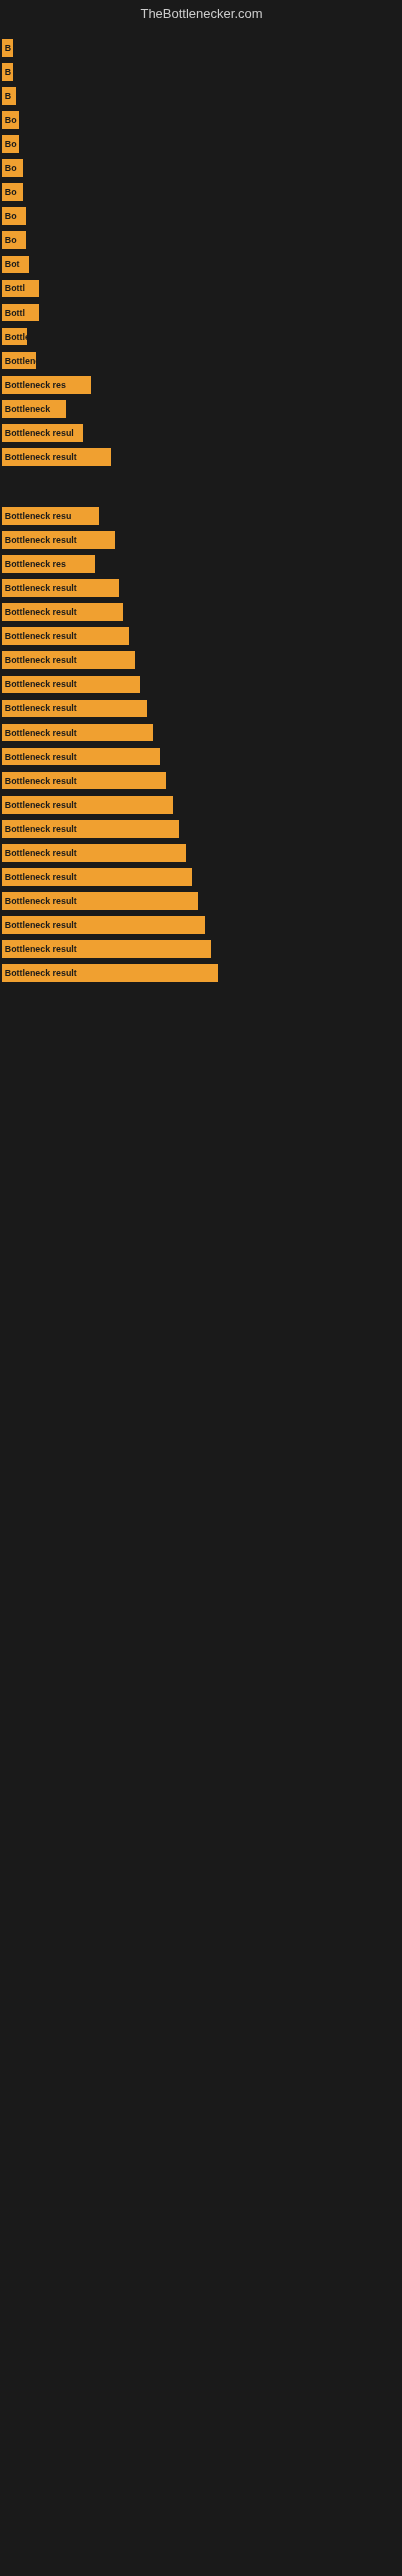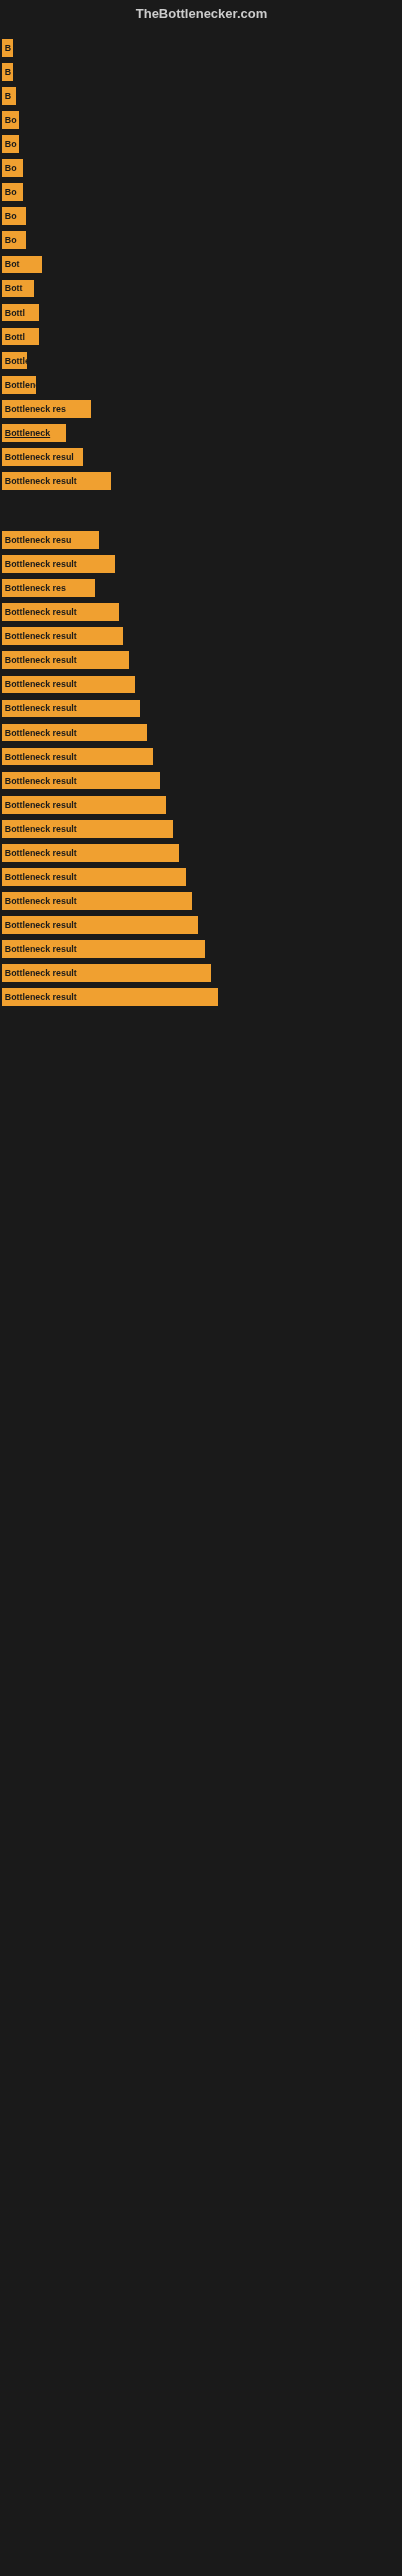--- a/index.html
+++ b/index.html
@@ -12,21 +12,21 @@
       min-height: 2576px;
       background-color: #1a1a1a;
       font-family: Arial, sans-serif;
       position: relative;
     }
     .site-title {
       color: #cccccc;
       font-size: 13px;
       text-align: center;
       padding: 6.4px 0;
-      font-weight: bold;
+      font-weight: normal;
     }
     .bars-container {
       padding: 8px 0;
       display: flex;
       flex-direction: column;
       gap: 0px;
     }
     .bar-row {
       display: flex;
       align-items: center;
@@ -73,42 +73,39 @@
     <div class="bar-row">
       <div class="bar" style="width: 21px;">Bo</div>
     </div>
     <div class="bar-row">
       <div class="bar" style="width: 24px;">Bo</div>
     </div>
     <div class="bar-row">
       <div class="bar" style="width: 24px;">Bo</div>
     </div>
     <div class="bar-row">
-      <div class="bar" style="width: 40px;">Bot</div>
-    </div>
-    <div class="bar-row">
-      <div class="bar" style="width: 32px;">Bott</div>
+      <div class="bar" style="width: 27px;">Bot</div>
     </div>
     <div class="bar-row">
       <div class="bar" style="width: 37px;">Bottl</div>
     </div>
     <div class="bar-row">
       <div class="bar" style="width: 37px;">Bottl</div>
     </div>
     <div class="bar-row">
       <div class="bar" style="width: 25px;">Bottle</div>
     </div>
     <div class="bar-row">
       <div class="bar" style="width: 34px;">Bottlenec</div>
     </div>
     <div class="bar-row">
       <div class="bar" style="width: 89px;">Bottleneck res</div>
     </div>
     <div class="bar-row">
-      <div class="bar" style="width: 64px; text-decoration: underline;">Bottleneck</div>
+      <div class="bar" style="width: 64px;">Bottleneck</div>
     </div>
     <div class="bar-row">
       <div class="bar" style="width: 81px;">Bottleneck resul</div>
     </div>
     <div class="bar-row">
       <div class="bar" style="width: 109px;">Bottleneck result</div>
     </div>
     <div class="bar-row">
       <div class="bar" style="width: 97px; margin-top: 35px;">Bottleneck resu</div>
     </div>

